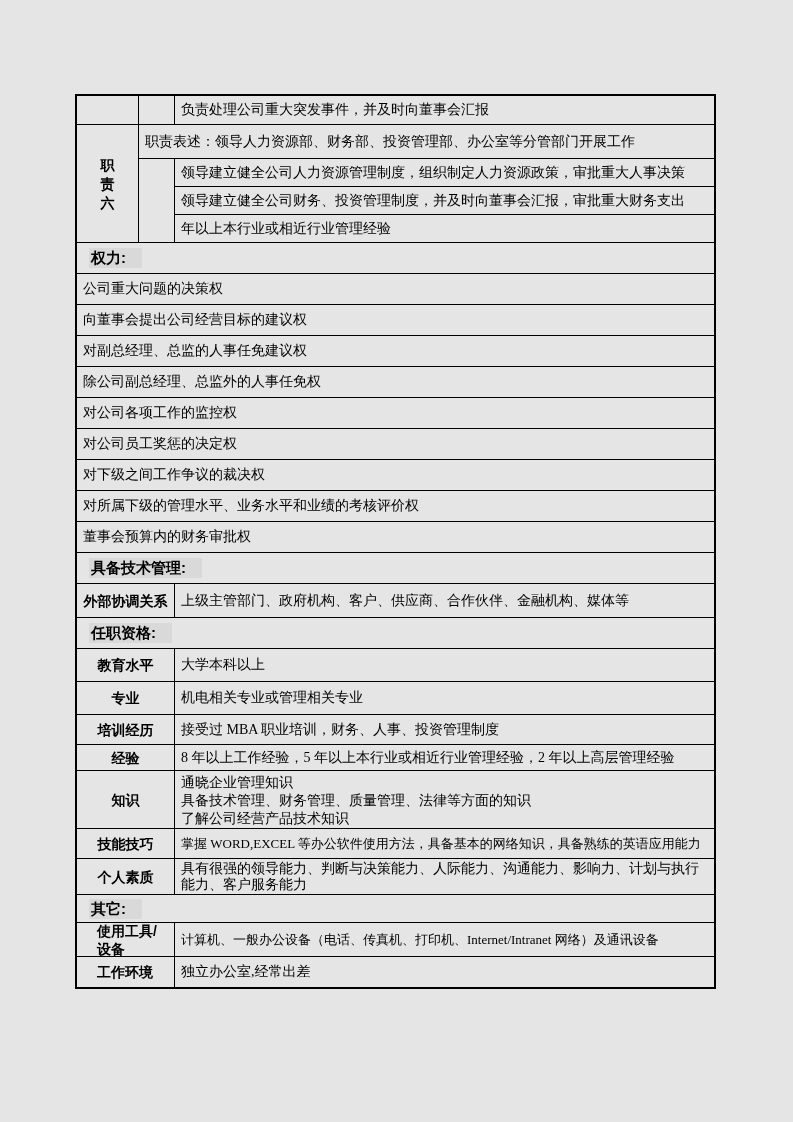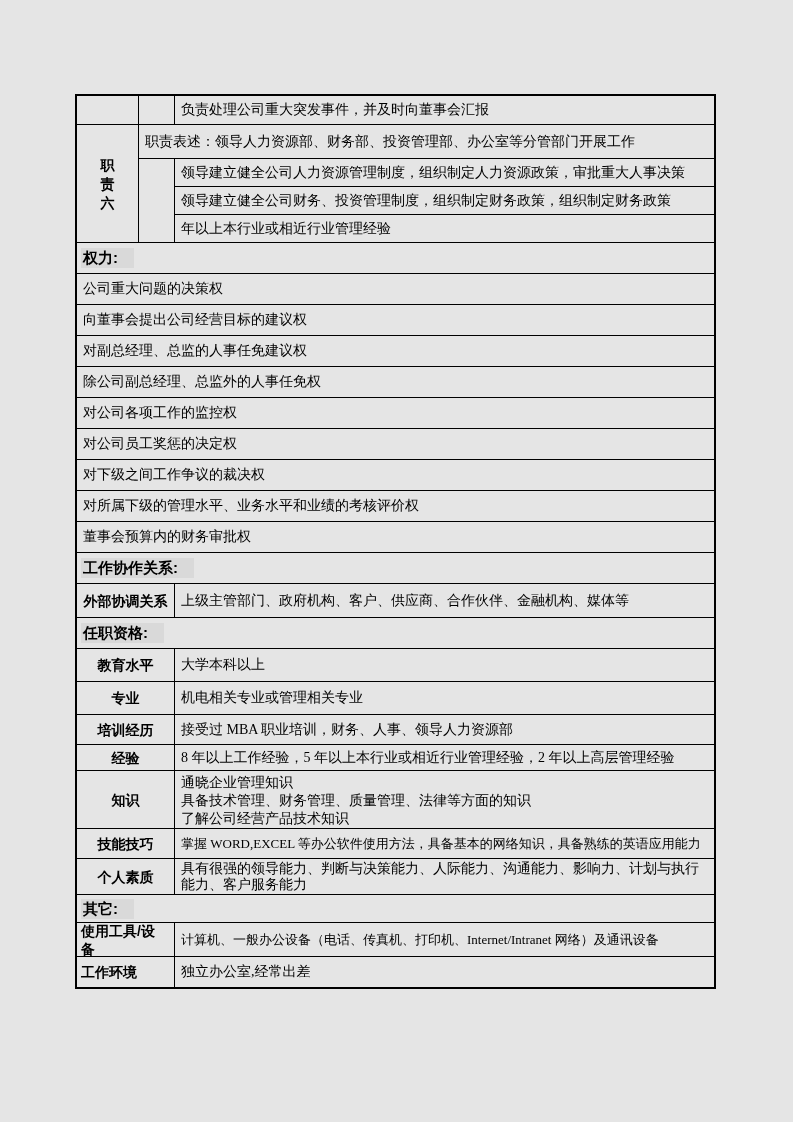--- a/index.html
+++ b/index.html
@@ -42,24 +42,24 @@
     font-size: 14px;
     justify-content: center;
     text-align: center;
   }
   .bold-label-left {
     font-family: "Liberation Sans", "DejaVu Sans", sans-serif;
     font-weight: bold;
     font-size: 14px;
     justify-content: flex-start;
     text-align: left;
-    padding-left: 4px;
+    padding-left: 20px;
   }
   .hdr-cell {
-    padding: 2px 4px;
+    padding: 2px 12px;
     align-items: center;
   }
   .hl {
     background: #d9d9d9;
     font-family: "Liberation Sans", "DejaVu Sans", sans-serif;
     font-weight: bold;
     font-size: 15px;
     padding: 1px 16px 1px 2px;
   }
   .vert-label {
@@ -91,21 +91,21 @@
       </div>
       <div class="flex1 col">
         <div class="c bb" style="height:34px">
           <span>职责表述：</span>
             <span>领导人力资源部、财务部、投资管理部、办公室等分管部门开展工作</span>
         </div>
         <div class="flex1" style="display:flex">
           <div class="c br" style="width:36px"></div>
           <div class="flex1 col">
             <div class="c bb flex1">领导建立健全公司人力资源管理制度，组织制定人力资源政策，审批重大人事决策</div>
-            <div class="c bb flex1">领导建立健全公司财务、投资管理制度，组织制定财务政策，组织制定财务政策</div>
+            <div class="c bb flex1">领导建立健全公司财务、投资管理制度，并及时向董事会汇报，审批重大财务支出</div>
             <div class="c flex1">年以上本行业或相近行业管理经验</div>
           </div>
         </div>
       </div>
     </div>
 
     <div class="row" style="height:31px">
       <div class="c flex1 hdr-cell">
         <span class="hl">权力:</span>
       </div>
@@ -133,21 +133,21 @@
     </div>
     <div class="row" style="height:31px">
       <div class="c flex1">对所属下级的管理水平、业务水平和业绩的考核评价权</div>
     </div>
     <div class="row" style="height:31px">
       <div class="c flex1">董事会预算内的财务审批权</div>
     </div>
 
     <div class="row" style="height:31px">
       <div class="c flex1 hdr-cell">
-        <span class="hl">工作协作关系:</span>
+        <span class="hl">具备技术管理:</span>
       </div>
     </div>
     <div class="row" style="height:34px">
       <div class="c br bold-label" style="width:98px">外部协调关系</div>
       <div class="c flex1">上级主管部门、政府机构、客户、供应商、合作伙伴、金融机构、媒体等</div>
     </div>
 
     <div class="row" style="height:31px">
       <div class="c flex1 hdr-cell">
         <span class="hl">任职资格:</span>
@@ -156,21 +156,21 @@
     <div class="row" style="height:33px">
       <div class="c br bold-label" style="width:98px">教育水平</div>
       <div class="c flex1">大学本科以上</div>
     </div>
     <div class="row" style="height:33px">
       <div class="c br bold-label" style="width:98px">专业</div>
       <div class="c flex1">机电相关专业或管理相关专业</div>
     </div>
     <div class="row" style="height:30px">
       <div class="c br bold-label" style="width:98px">培训经历</div>
-      <div class="c flex1">接受过 MBA 职业培训，财务、人事、领导人力资源部</div>
+      <div class="c flex1">接受过 MBA 职业培训，财务、人事、投资管理制度</div>
     </div>
     <div class="row" style="height:26px">
       <div class="c br bold-label" style="width:98px">经验</div>
       <div class="c flex1">8 年以上工作经验，5 年以上本行业或相近行业管理经验，2 年以上高层管理经验</div>
     </div>
     <div class="row" style="height:58px">
       <div class="c br bold-label" style="width:98px">知识</div>
       <div class="c flex1 multiline">通晓企业管理知识
 具备技术管理、财务管理、质量管理、法律等方面的知识
 了解公司经营产品技术知识</div>

